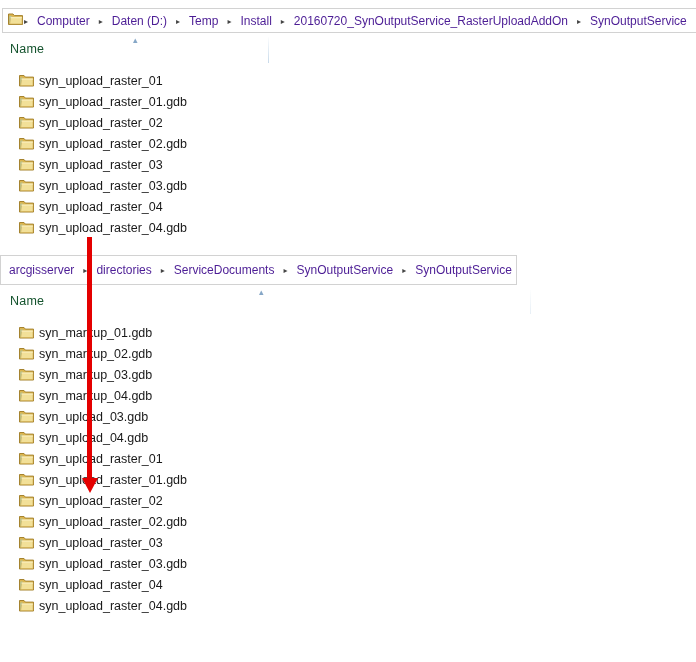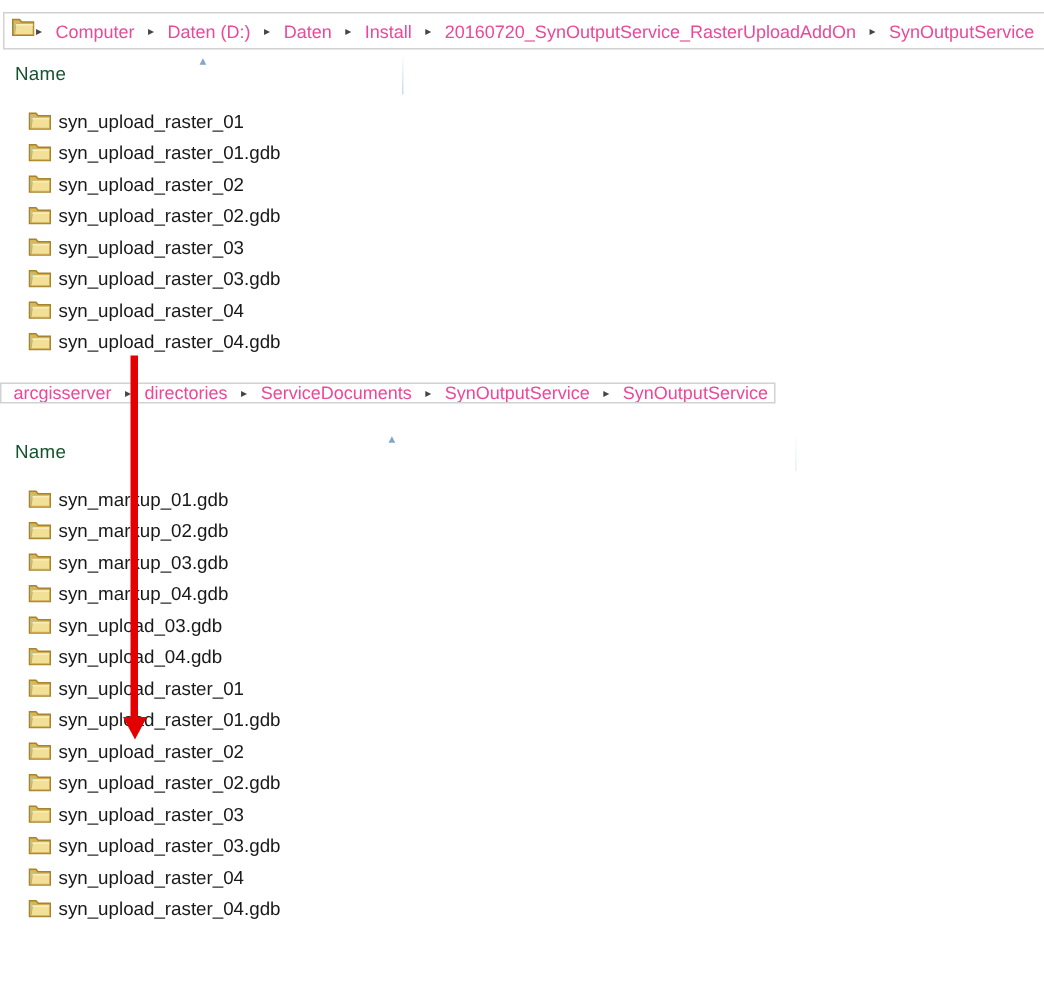--- a/index.html
+++ b/index.html
@@ -7,23 +7,23 @@
     position:relative;width:696px;height:662px;overflow:hidden;background:#ffffff;
     font-family:"Liberation Sans",sans-serif;color:#1b1b1b;
   }
   
   .addrbar{
     position:absolute;box-sizing:border-box;height:25px;
     border:1px solid #d2d2d2;background:#ffffff;
     display:flex;align-items:center;white-space:nowrap;overflow:hidden;
   }
   .addrbar.top{left:2px;top:8px;width:698px;padding-left:4px;}
-  .addrbar.bottom{left:0;top:255px;width:517px;height:14px;}
+  .addrbar.bottom{left:0;top:255px;width:517px;height:30px;}
   .crumbs{display:flex;align-items:center;}
-  .crumb{font-size:12px;color:#ec4899;padding:0 8px;cursor:default;}
+  .crumb{font-size:12px;color:#4c1d95;padding:0 8px;cursor:default;}
   .csep{font-size:8px;color:#454545;line-height:1;padding:0 1px;transform:translateY(0.5px);}
   .ficon{display:inline-block;line-height:0;}
   .addricon{margin-left:1px;}
   
   .colname{
     position:absolute;font-size:12.5px;color:#14532d;letter-spacing:.2px;cursor:default;
   }
   .colname.top{left:10px;top:42px;}
   .colname.bottom{left:10px;top:294px;}
   .sorttri{position:absolute;font-size:9px;color:#86a7c7;line-height:1;}
@@ -58,21 +58,21 @@
             <rect x="1.6" y="4.2" width="2.2" height="7.6" fill="#8fd2da"></rect>
             <path d="M2.7,4.8 L14.0,4.8 L14.0,12.0 L1.7,12.0 Z" fill="#f2e098" stroke="#cfa94e" stroke-width="0.6"></path>
             <path d="M2.7,5.0 L13.8,5.0 L13.8,6.2 L2.5,6.2 Z" fill="#f8edba"></path>
           </svg></span></span>
     <div class="crumbs" id="top-crumbs">
         <span class="csep">▸</span>
         <span class="crumb">Computer</span>
         <span class="csep">▸</span>
         <span class="crumb">Daten (D:)</span>
         <span class="csep">▸</span>
-        <span class="crumb">Daten</span>
+        <span class="crumb">Temp</span>
         <span class="csep">▸</span>
         <span class="crumb">Install</span>
         <span class="csep">▸</span>
         <span class="crumb">20160720_SynOutputService_RasterUploadAddOn</span>
         <span class="csep">▸</span>
         <span class="crumb">SynOutputService</span>
       </div>
   </div>
 
   <span class="colname top">Name</span>

